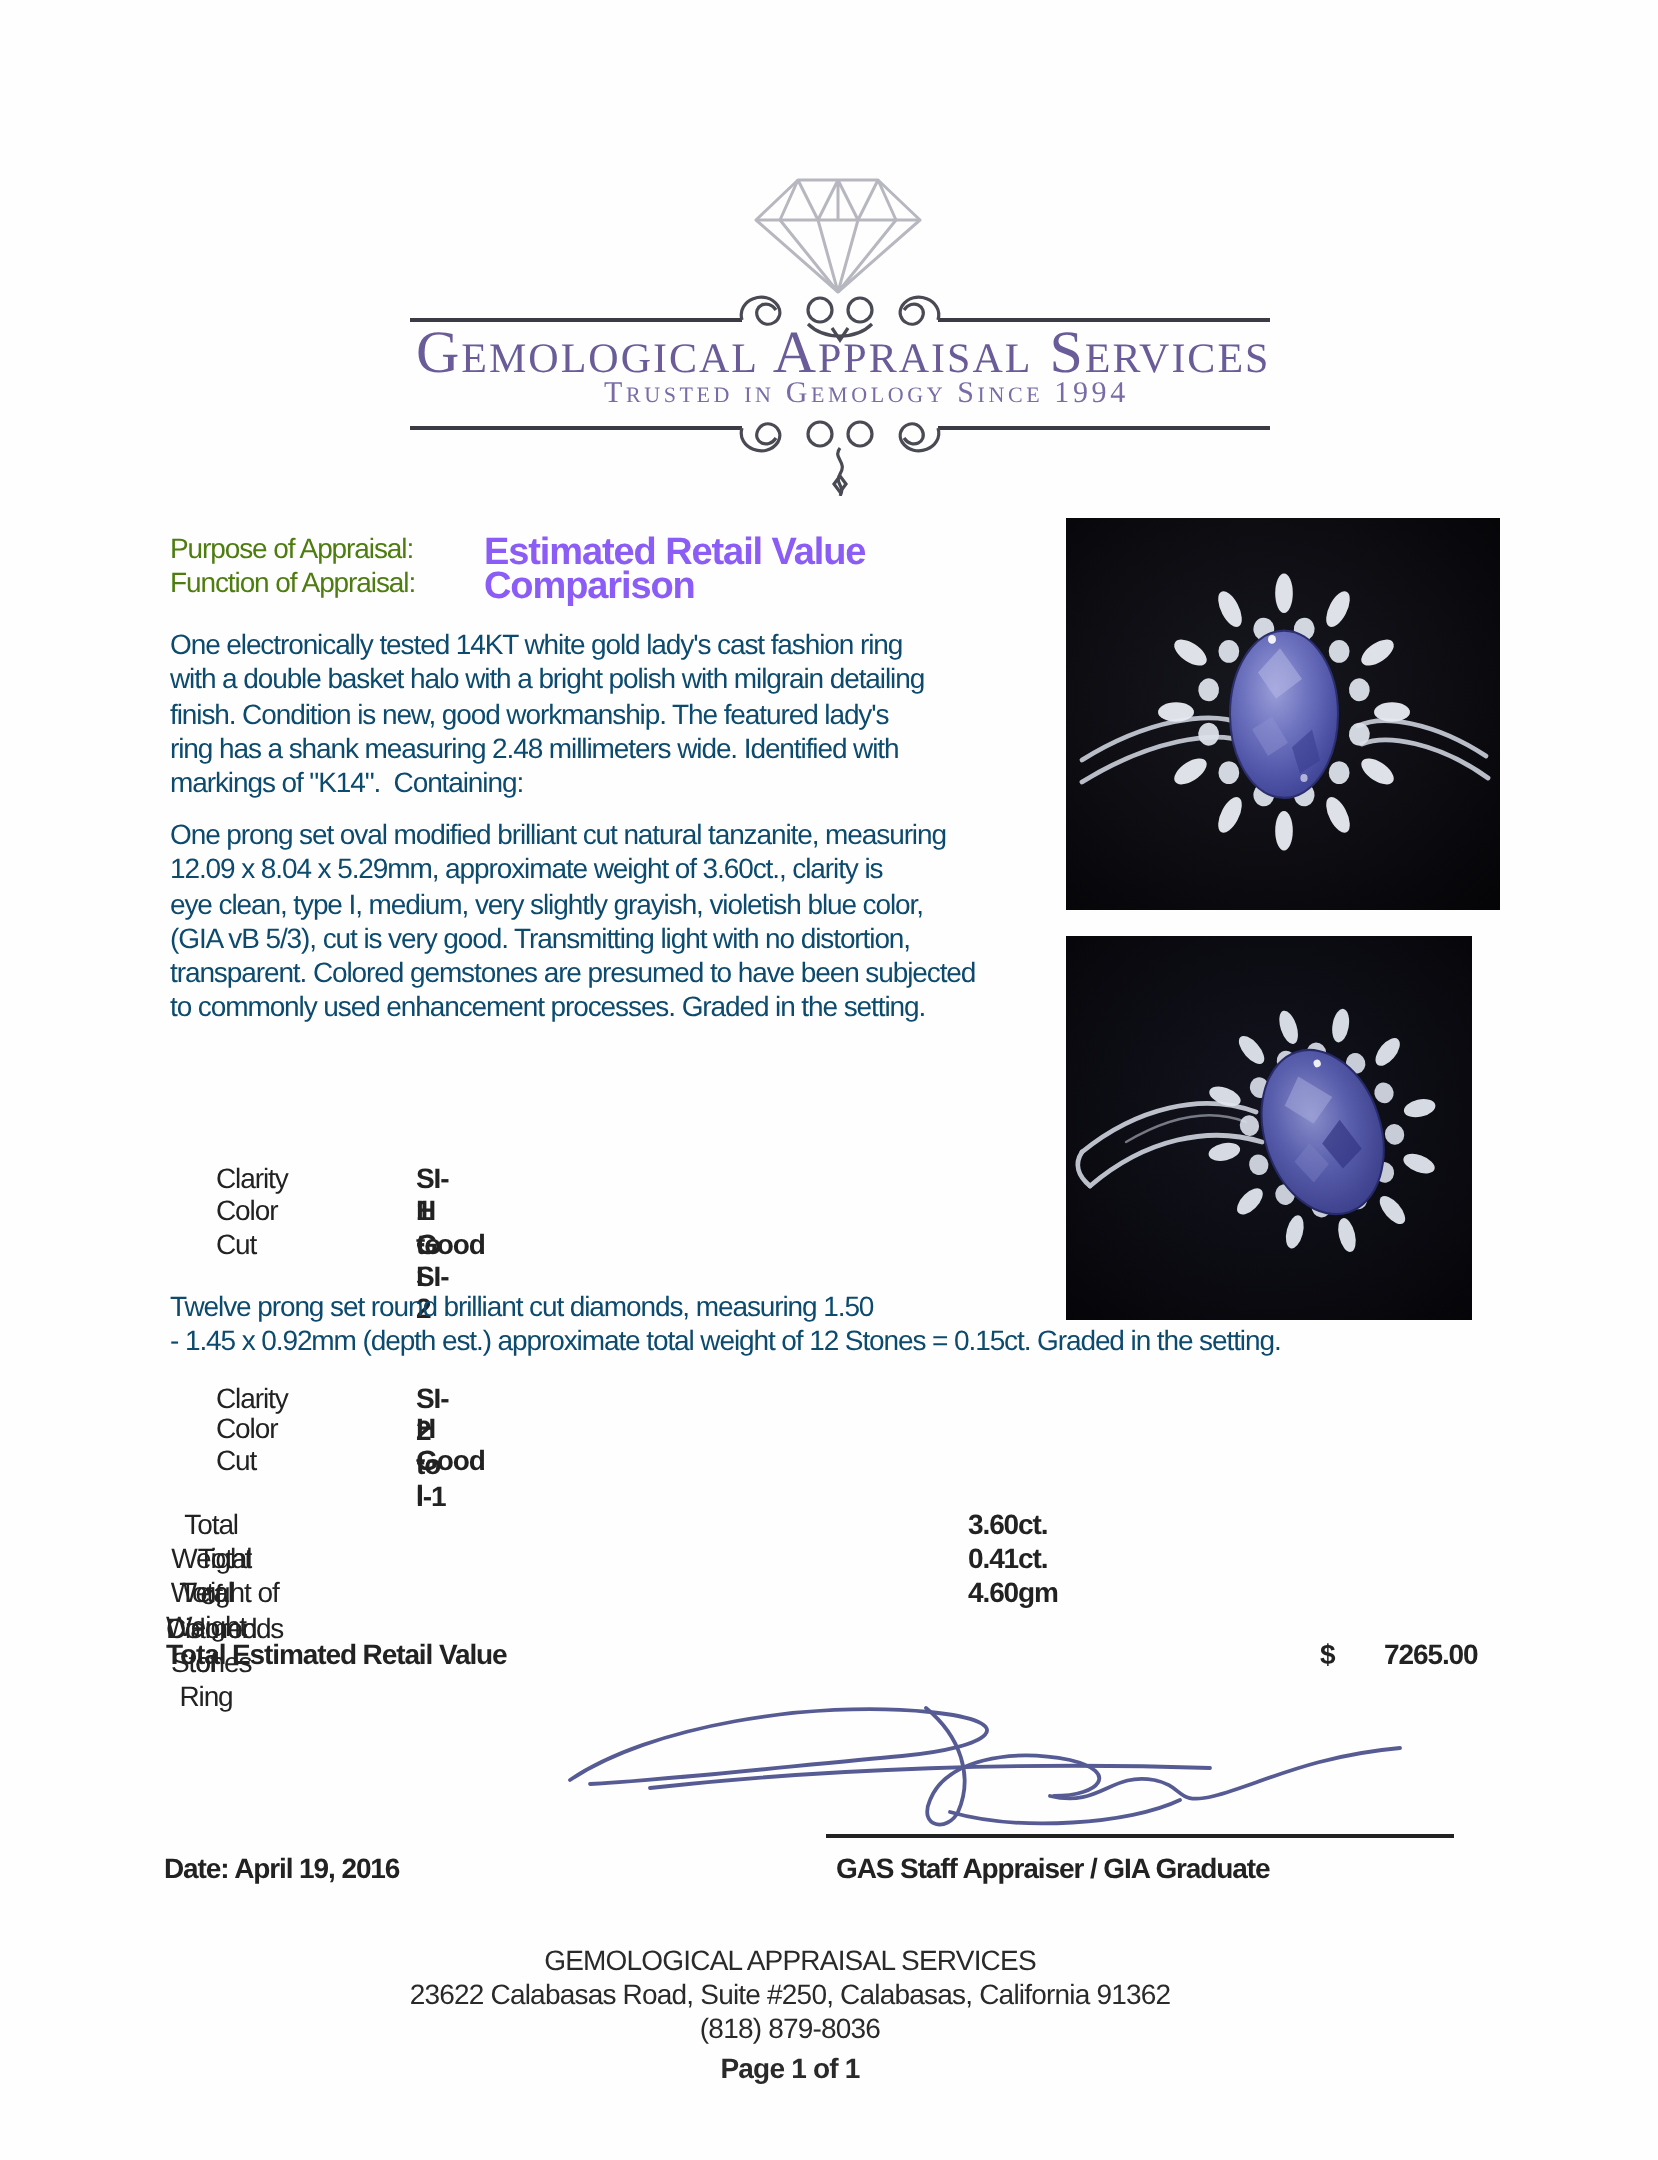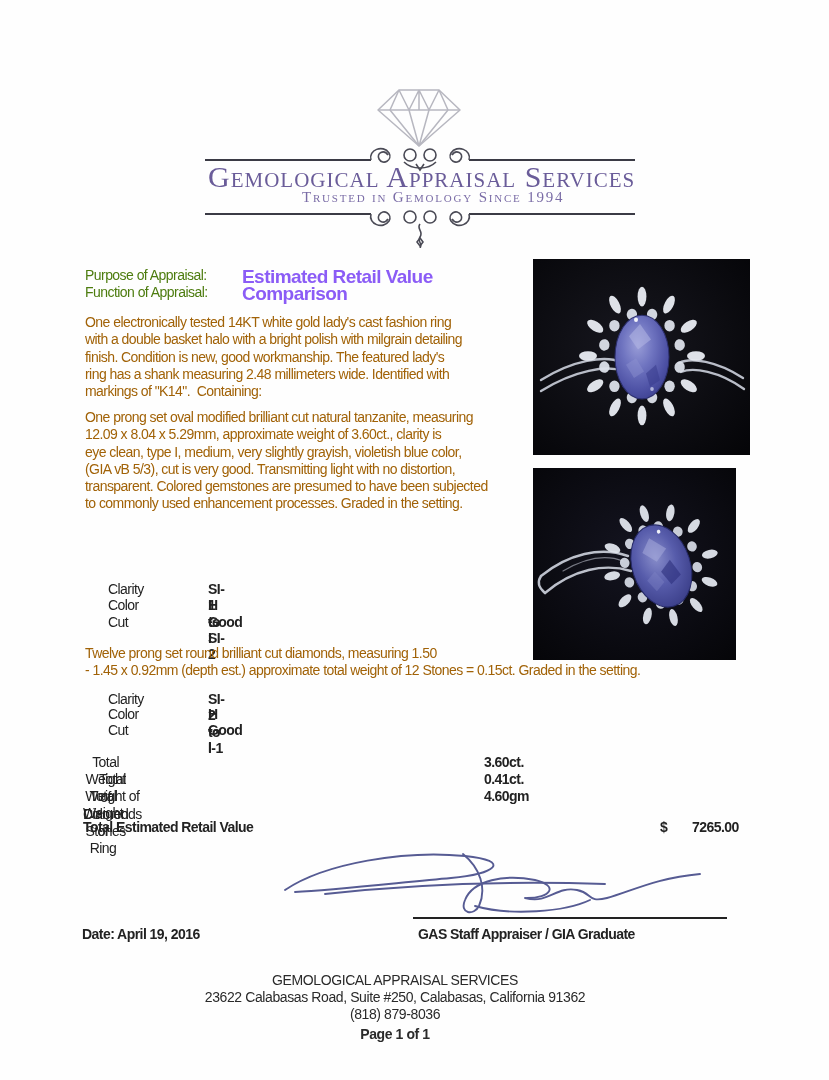--- a/index.html
+++ b/index.html
@@ -1,19 +1,19 @@
 <!DOCTYPE html>
 <html><head>
 <meta charset="utf-8">
 <style>
   html,body{margin:0;padding:0;background:#ffffff;}
   .page{position:relative;width:829px;height:1080px;background:#fefefe;overflow:hidden;
         font-family:"Liberation Sans",sans-serif;color:#222;}
   .abs{position:absolute;}
-  .body-txt{font-size:14px;letter-spacing:-0.55px;line-height:17.3px;white-space:pre;color:#a16207;}
+  .body-txt{font-size:14px;letter-spacing:-0.55px;line-height:17.3px;white-space:pre;color:#0c4a6e;}
   .b{font-weight:bold;}
   .kv-label{font-size:14px;letter-spacing:-0.55px;color:#4d7c0f;}
   .kv-value{font-size:19px;letter-spacing:-0.55px;font-weight:bold;color:#8b5cf6;}
   .title{font-family:"Liberation Serif","DejaVu Serif",serif;font-variant:small-caps;
          font-size:30px;letter-spacing:1px;color:#6a5c99;white-space:nowrap;}
   .tagline{font-family:"Liberation Serif","DejaVu Serif",serif;font-variant:small-caps;
            font-size:15px;letter-spacing:1.8px;color:#7a6ca6;white-space:nowrap;}
   .grade-row{line-height:16.3px;font-size:14px;letter-spacing:-0.55px;}
   .totals-row{line-height:17.3px;font-size:14px;letter-spacing:-0.55px;text-align:center;}
   .footer-line{font-size:14px;letter-spacing:-0.4px;line-height:17px;text-align:center;color:#2a2a2a;}

